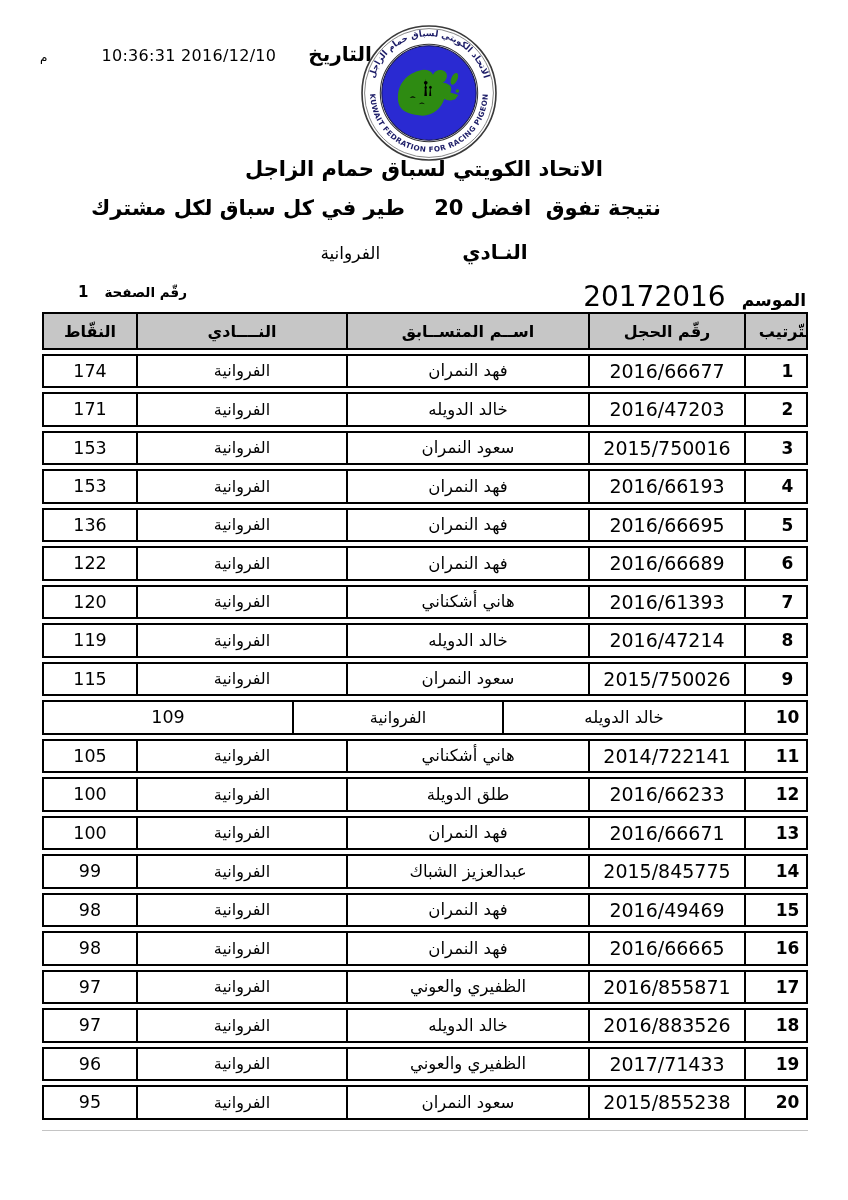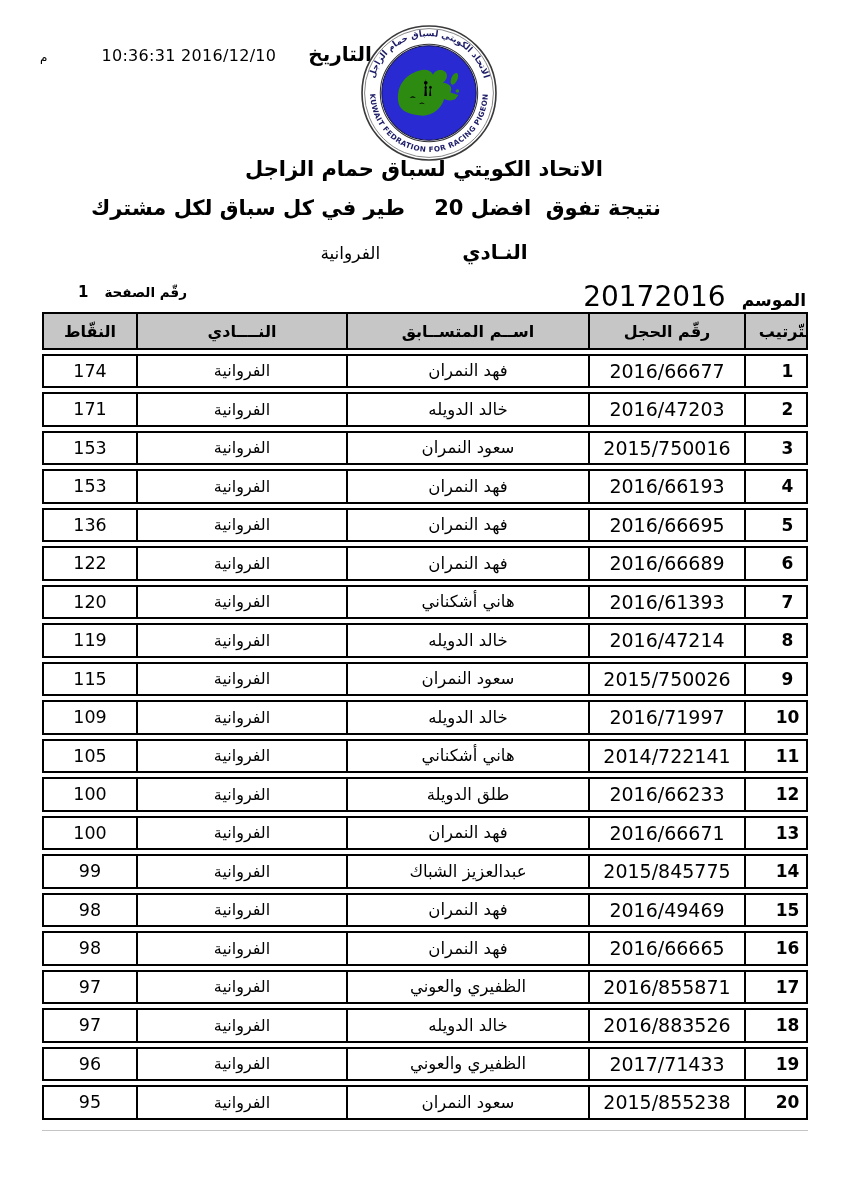--- a/index.html
+++ b/index.html
@@ -193,21 +193,20 @@
       </div>
       <div class="t-row">
         <div class="cell w-rank cell-rank">9</div>
         <div class="cell w-ring cell-ring">2015/750026</div>
         <div class="cell w-name cell-name">سعود النمران</div>
         <div class="cell w-club cell-club">الفروانية</div>
         <div class="cell w-points cell-points">115</div>
       </div>
       <div class="t-row">
         <div class="cell w-rank cell-rank">10</div>
-        <div class="cell w-ring cell-ring">2016/71997</div>
         <div class="cell w-name cell-name">خالد الدويله</div>
         <div class="cell w-club cell-club">الفروانية</div>
         <div class="cell w-points cell-points">109</div>
       </div>
       <div class="t-row">
         <div class="cell w-rank cell-rank">11</div>
         <div class="cell w-ring cell-ring">2014/722141</div>
         <div class="cell w-name cell-name">هاني أشكناني</div>
         <div class="cell w-club cell-club">الفروانية</div>
         <div class="cell w-points cell-points">105</div>

